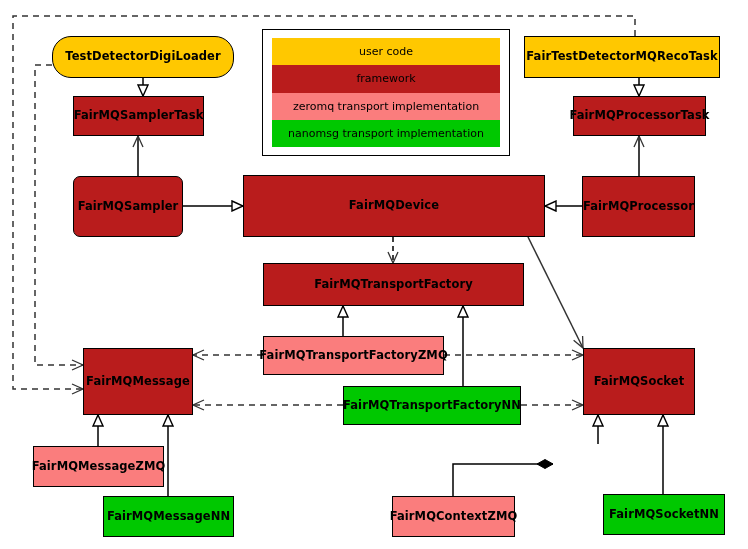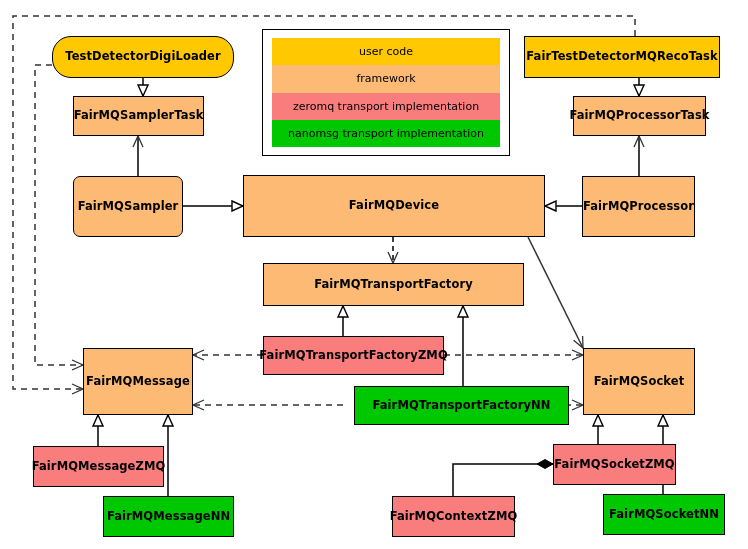--- a/index.html
+++ b/index.html
@@ -10,21 +10,21 @@
   #canvas{position:absolute;left:0;top:0;width:748px;height:549px;}
   #edges{position:absolute;left:0;top:0;width:748px;height:549px;}
   .node{
     position:absolute;box-sizing:border-box;border:1.6px solid #000;
     display:flex;align-items:center;justify-content:center;text-align:center;
     font-size:11.5px;font-weight:bold;color:#000;line-height:1.15;
     letter-spacing:.1px;padding:2px 4px;z-index:2;
   }
   .node.italic{text-align:right;}
   .usercode{background:#ffc800;}
-  .framework{background:#fdba74;}
+  .framework{background:#b91c1c;}
   .zeromq{background:#fa7d7d;}
   .nanomsg{background:#00c800;}
   #legend{
     position:absolute;left:262px;top:29px;width:248px;height:127px;
     background:#ffffff;border:1.6px solid #000;box-sizing:border-box;
     padding:8px 9px;display:flex;flex-direction:column;
     justify-content:space-between;z-index:3;
   }
   .legend-row{
     height:33px;display:flex;align-items:center;justify-content:center;
@@ -104,22 +104,21 @@
 
   <div class="node usercode" style="left:52px;top:36px;width:182px;height:42px;border-radius:19px;">TestDetectorDigiLoader</div>
   <div class="node usercode" style="left:524px;top:36px;width:196px;height:42px;">FairTestDetectorMQRecoTask</div>
   <div class="node framework italic" style="left:73px;top:96px;width:131px;height:40px;">FairMQSamplerTask</div>
   <div class="node framework italic" style="left:573px;top:96px;width:133px;height:40px;">FairMQProcessorTask</div>
   <div class="node framework" style="left:73px;top:176px;width:110px;height:61px;border-radius:7px;">FairMQSampler</div>
   <div class="node framework" style="left:243px;top:175px;width:302px;height:62px;">FairMQDevice</div>
   <div class="node framework" style="left:582px;top:176px;width:113px;height:61px;">FairMQProcessor</div>
   <div class="node framework italic" style="left:263px;top:263px;width:261px;height:43px;">FairMQTransportFactory</div>
   <div class="node zeromq" style="left:263px;top:336px;width:181px;height:39px;">FairMQTransportFactoryZMQ</div>
-  <div class="node nanomsg" style="left:343px;top:386px;width:215px;height:39px;margin-left:11px;">FairMQTransportFactoryNN</div>
+  <div class="node nanomsg" style="left:343px;top:386px;width:178px;height:39px;">FairMQTransportFactoryNN</div>
   <div class="node framework italic" style="left:83px;top:348px;width:110px;height:67px;">FairMQMessage</div>
   <div class="node framework italic" style="left:583px;top:348px;width:112px;height:67px;">FairMQSocket</div>
   <div class="node zeromq" style="left:33px;top:446px;width:131px;height:41px;">FairMQMessageZMQ</div>
   <div class="node nanomsg" style="left:103px;top:496px;width:131px;height:41px;">FairMQMessageNN</div>
-  <div class="node zeromq" style="left:553px;top:444px;width:123px;height:41px;">FairMQSocketZMQ</div>
   <div class="node nanomsg" style="left:603px;top:494px;width:122px;height:41px;">FairMQSocketNN</div>
   <div class="node zeromq" style="left:392px;top:496px;width:123px;height:41px;">FairMQContextZMQ</div>
 
 </div>
 
 </body></html>

